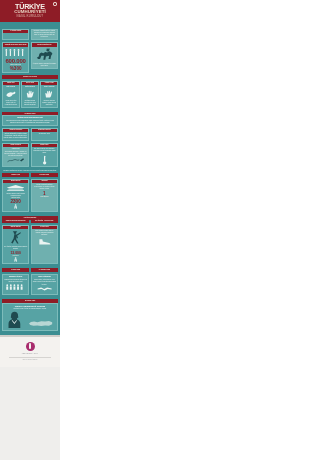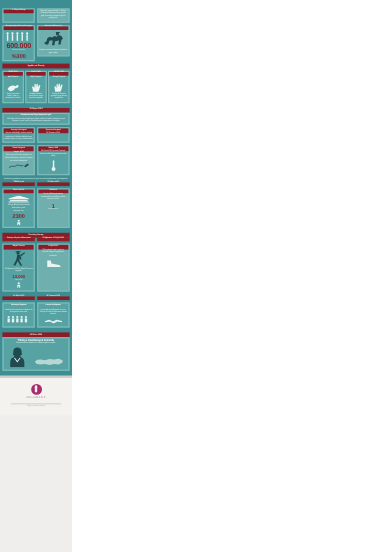--- a/index.html
+++ b/index.html
@@ -57,20 +57,29 @@
   .fsub{font-size:1.5px;line-height:2.2px;color:#a9abad;margin-top:1px;}
   .frule{height:0.4px;background:#d6d4d1;margin:2px 6px 1.5px 6px;}
 
   .shadowbar{height:2px;background:#cfcdc9;}
 </style>
 </head>
 <body>
 
 <div class="page">
 
+  <div class="header">
+    <div class="logo-dot">
+        <i></i>
+      </div>
+    <div class="title1">TÜRKİYE</div>
+    <div class="title2">CUMHURİYETİ</div>
+    <div class="title3">NASIL KURULDU?</div>
+    <div class="hdr-curve"></div>
+  </div>
 
   <div class="body">
 
     <div class="row" style="margin-bottom:2px;">
       <div class="col panel" style="margin-bottom:0;">
         <div class="redbar sm">1. Dünya Savaşı</div>
       </div>
       <div class="col panel light" style="margin-bottom:0;">
         <div class="cap">Osmanlı İmparatorluğu 1. Dünya Savaşı'na Almanya'nın yanında girdi ve savaş sonunda ağır bir yenilgi aldı.</div>
       </div>

